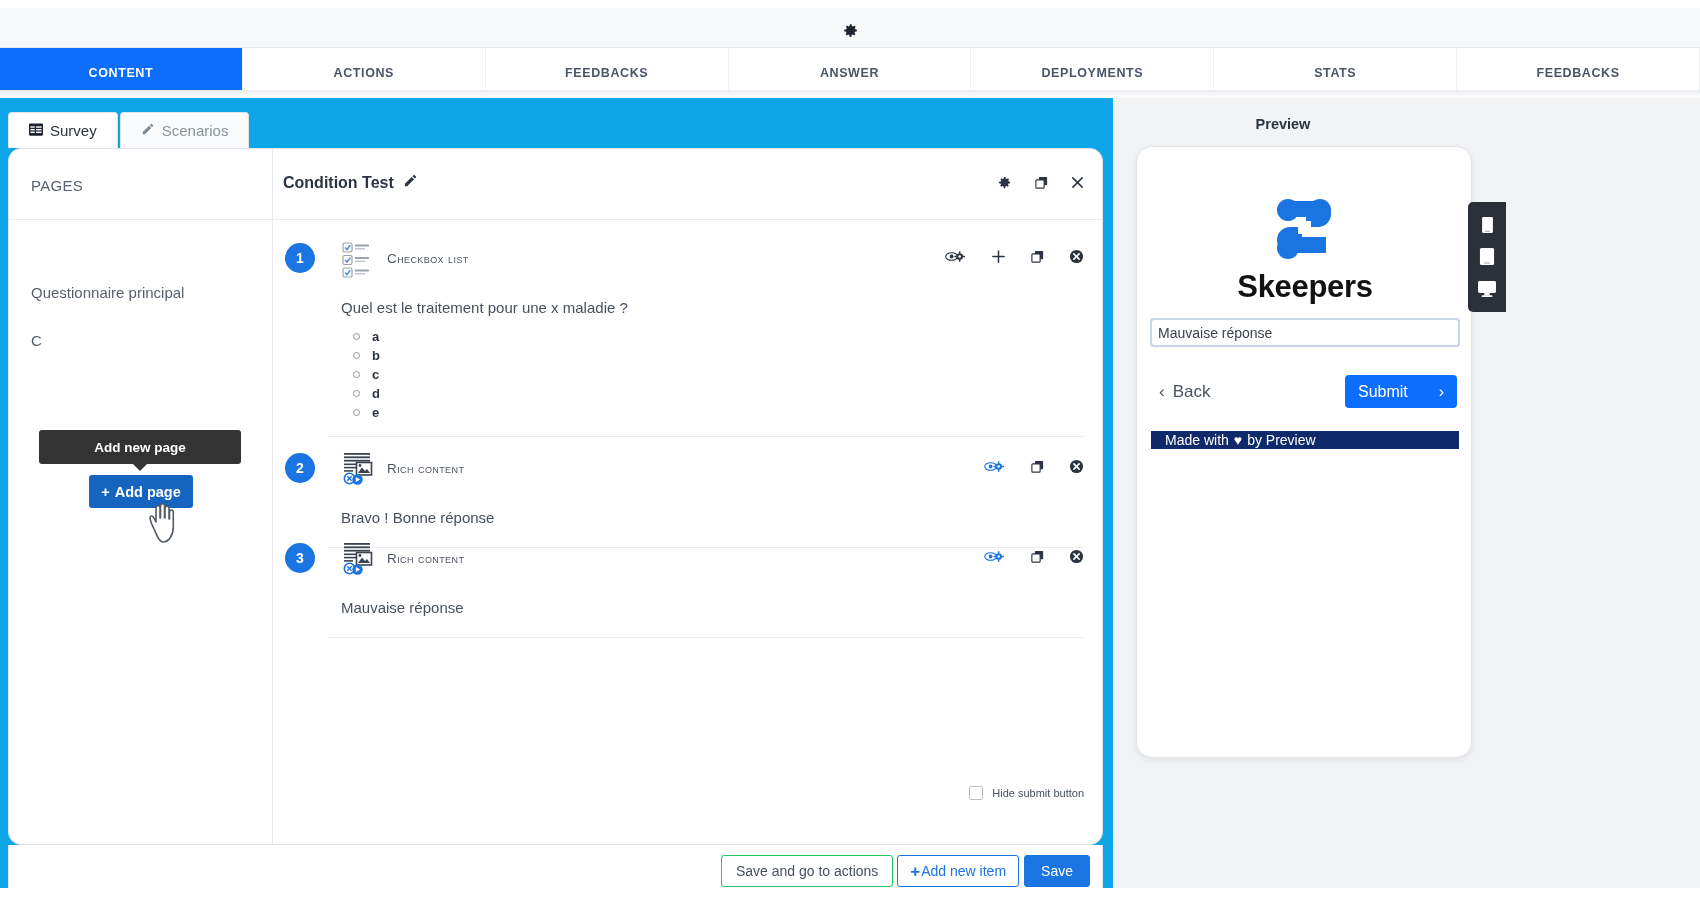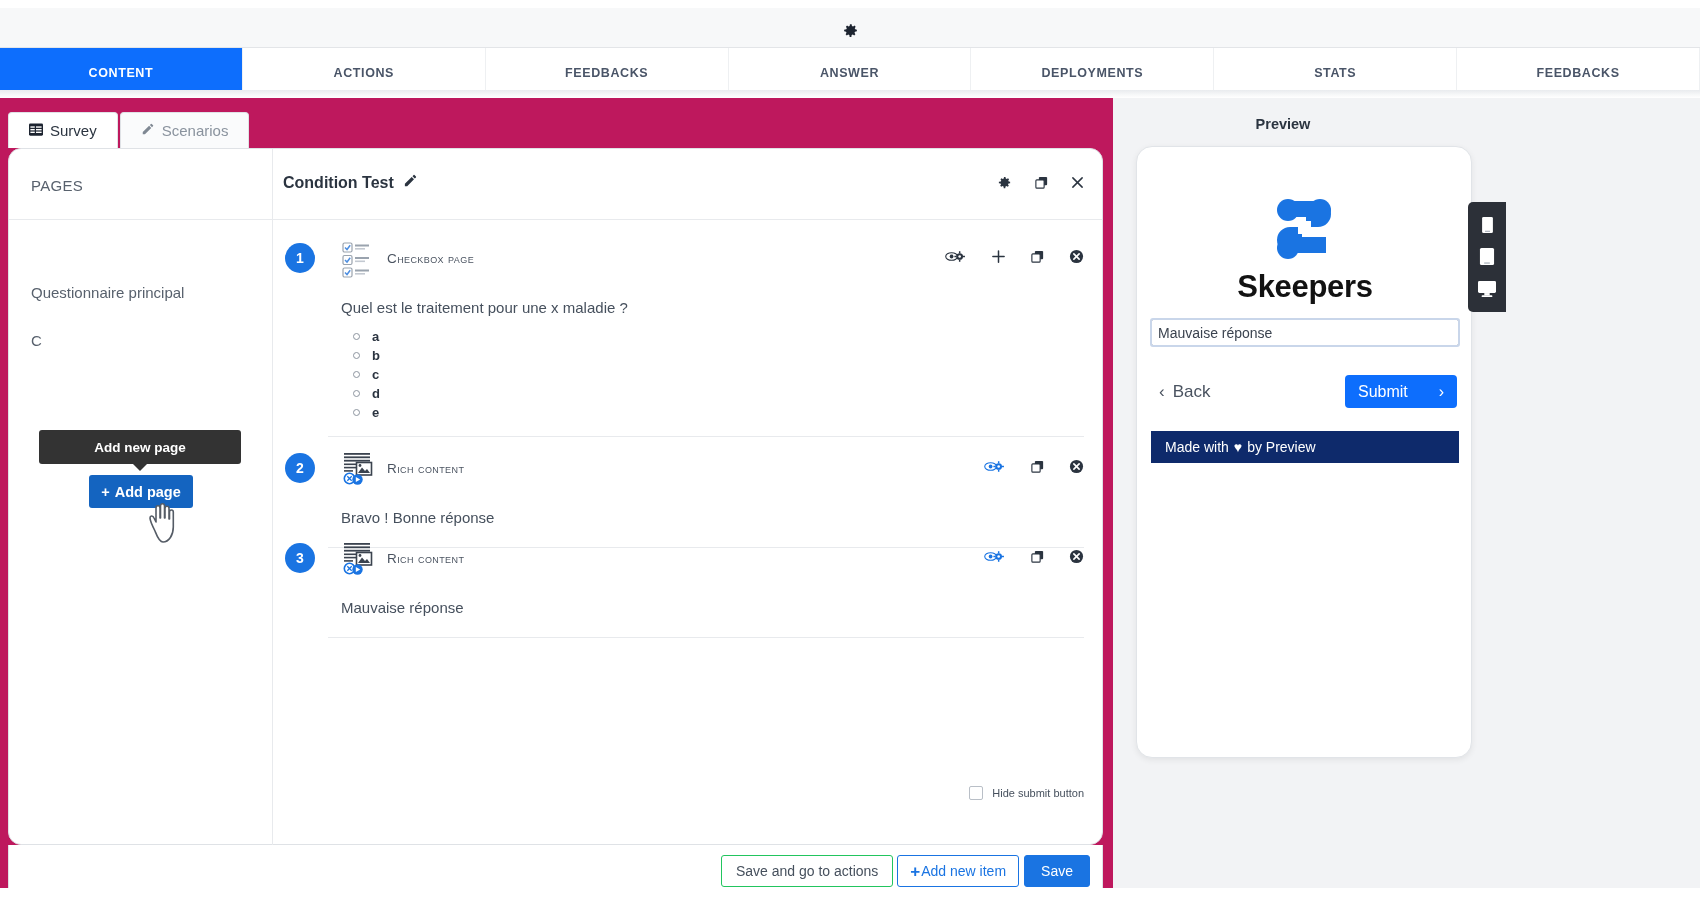--- a/index.html
+++ b/index.html
@@ -39,21 +39,21 @@
   }
   .mainnav-tab.active { background: #0d6efd; color: #ffffff; }
   .mainnav-shadow {
     position: absolute; left:0; top: 90px; width: 1700px; height: 8px;
     background: linear-gradient(#e9ebee, #f7f8f9 60%, #ffffff);
   }
 
   
   .workspace {
     position: absolute; left: 0; top: 98px; width: 1700px; height: 802px;
-    background: #be185d;
+    background: #0ea5e9;
     padding-left: 10px;
   }
 
   
   .subtabs { position: absolute; left: 8px; top: 14px; display: flex; align-items: flex-end; }
   .subtab {
     height: 36px; padding: 0 20px; display: flex; align-items: center; gap: 7px;
     font-size: 15px; color: #2b3440; cursor: pointer;
     background: #ffffff; border: 1px solid #dfe2e6; border-bottom: none;
     border-radius: 4px 4px 0 0; margin-right: 2px;
@@ -209,21 +209,21 @@
     font-size: 17px; color: #4a5360; display: flex; align-items: center; gap: 8px; cursor: pointer;
   }
   .pv-submit {
     position: absolute; right: 14px; top: 228px; width: 112px; height: 33px;
     background: #0d6efd; color: #ffffff; border: none; border-radius: 4px;
     font-size: 16px; cursor: pointer;
     display: flex; align-items: center; justify-content: space-between; padding: 0 13px;
     font-family: "Liberation Sans", sans-serif;
   }
   .pv-footer {
-    position: absolute; left: 14px; top: 284px; width: 308px; height: 32px;
+    position: absolute; left: 14px; top: 284px; width: 308px; height: 18px;
     background: #0e2a6b; color: #ffffff; display: flex; align-items: center;
     padding-left: 14px; font-size: 14px; gap: 5px;
   }
 
   
   .device-bar {
     position: absolute; left: 355px; top: 104px; width: 38px; height: 110px;
     background: #2c3038; border-radius: 5px 0 0 5px;
     display: flex; flex-direction: column; align-items: center; justify-content: space-around;
     padding: 7px 0;
@@ -366,21 +366,21 @@
               <rect x="2" y="16.5" width="9" height="9" rx="1.5" fill="#ffffff" stroke="#9aa3ae" stroke-width="1.2"></rect>
               <path d="M4 21 L6 23 L9.2 18.7" stroke="#4d8ee0" stroke-width="1.5" fill="none"></path>
               <rect x="14" y="18" width="14" height="2" fill="#9aa3ae"></rect>
                 <rect x="14" y="21.5" width="10" height="1.6" fill="#c3c9d1"></rect>
               <rect x="2" y="29" width="9" height="9" rx="1.5" fill="#ffffff" stroke="#9aa3ae" stroke-width="1.2"></rect>
               <path d="M4 33.5 L6 35.5 L9.2 31.2" stroke="#4d8ee0" stroke-width="1.5" fill="none"></path>
               <rect x="14" y="30.5" width="14" height="2" fill="#9aa3ae"></rect>
                 <rect x="14" y="34" width="10" height="1.6" fill="#c3c9d1"></rect>
             </svg>
           </span>
-          <div class="type-label">Checkbox page</div>
+          <div class="type-label">Checkbox list</div>
           <div class="row-actions">
             <span class="ic">
               <svg width="22" height="15" viewBox="0 0 30 18">
                 <ellipse cx="9" cy="9" rx="8" ry="5.2" fill="none" stroke="#2b3440" stroke-width="1.5"></ellipse>
                 <circle cx="9" cy="9" r="2.6" fill="#2b3440"></circle>
                 <g transform="translate(20,9)">
                   <circle r="4.6" fill="#2b3440"></circle>
                     <circle r="1.8" fill="#ffffff"></circle>
                   <rect x="-1" y="-7.2" width="2" height="3" fill="#2b3440"></rect>
                   <rect x="-1" y="4.2" width="2" height="3" fill="#2b3440"></rect>

